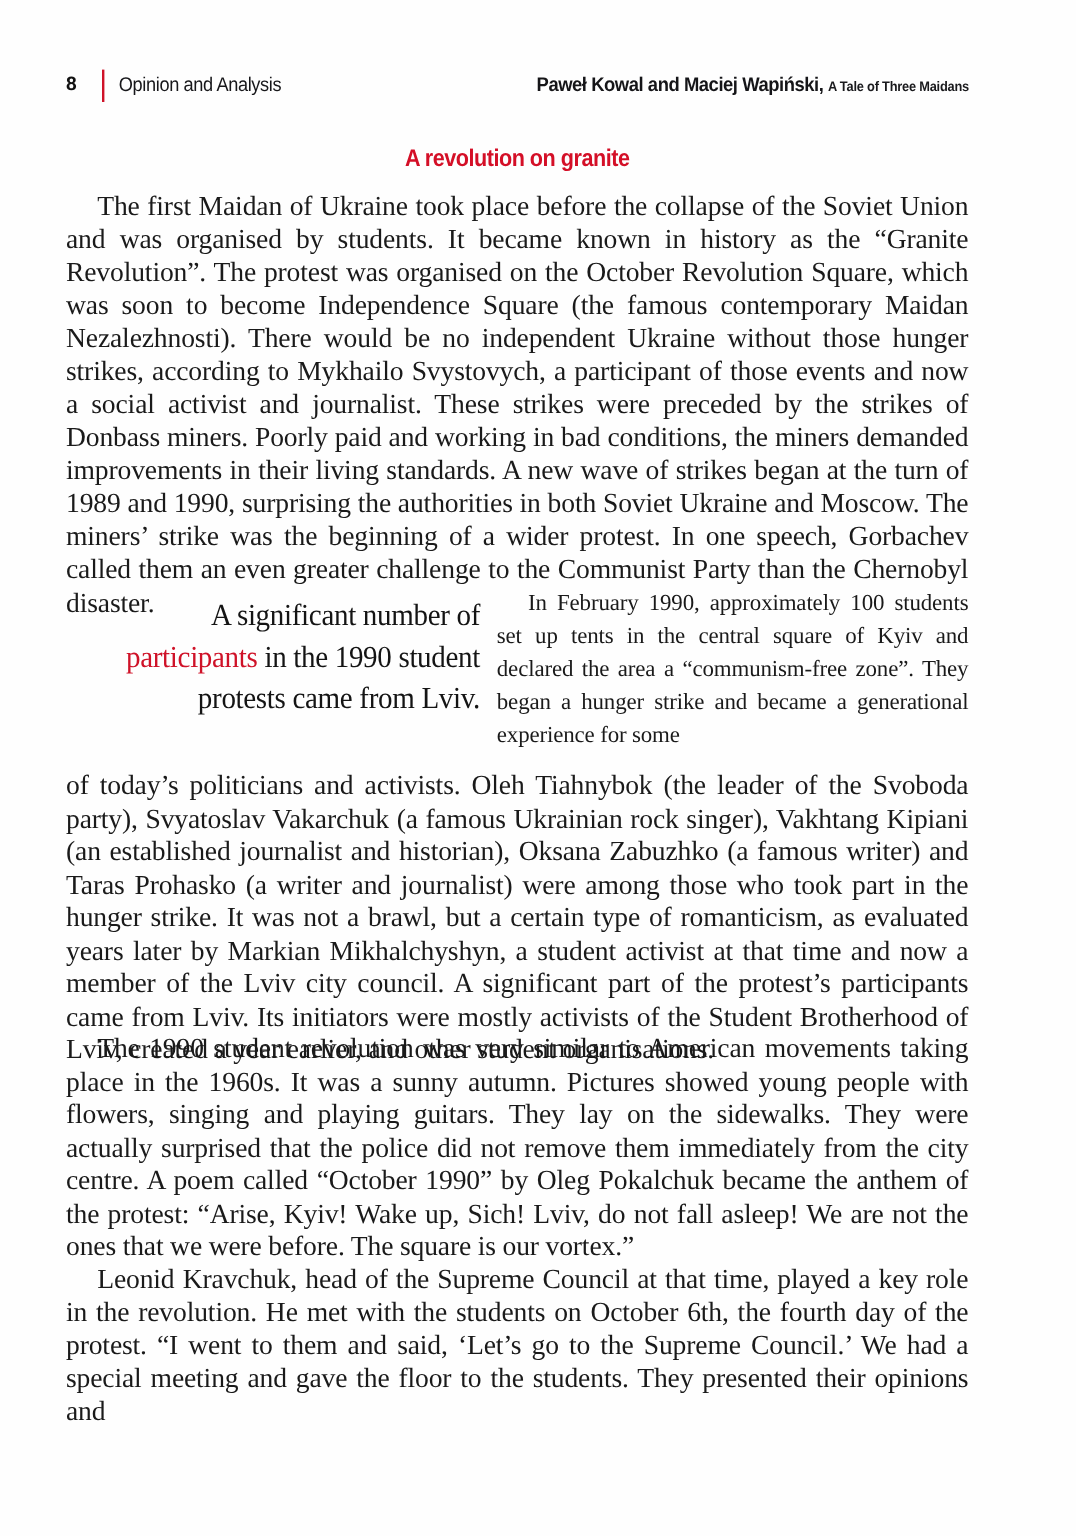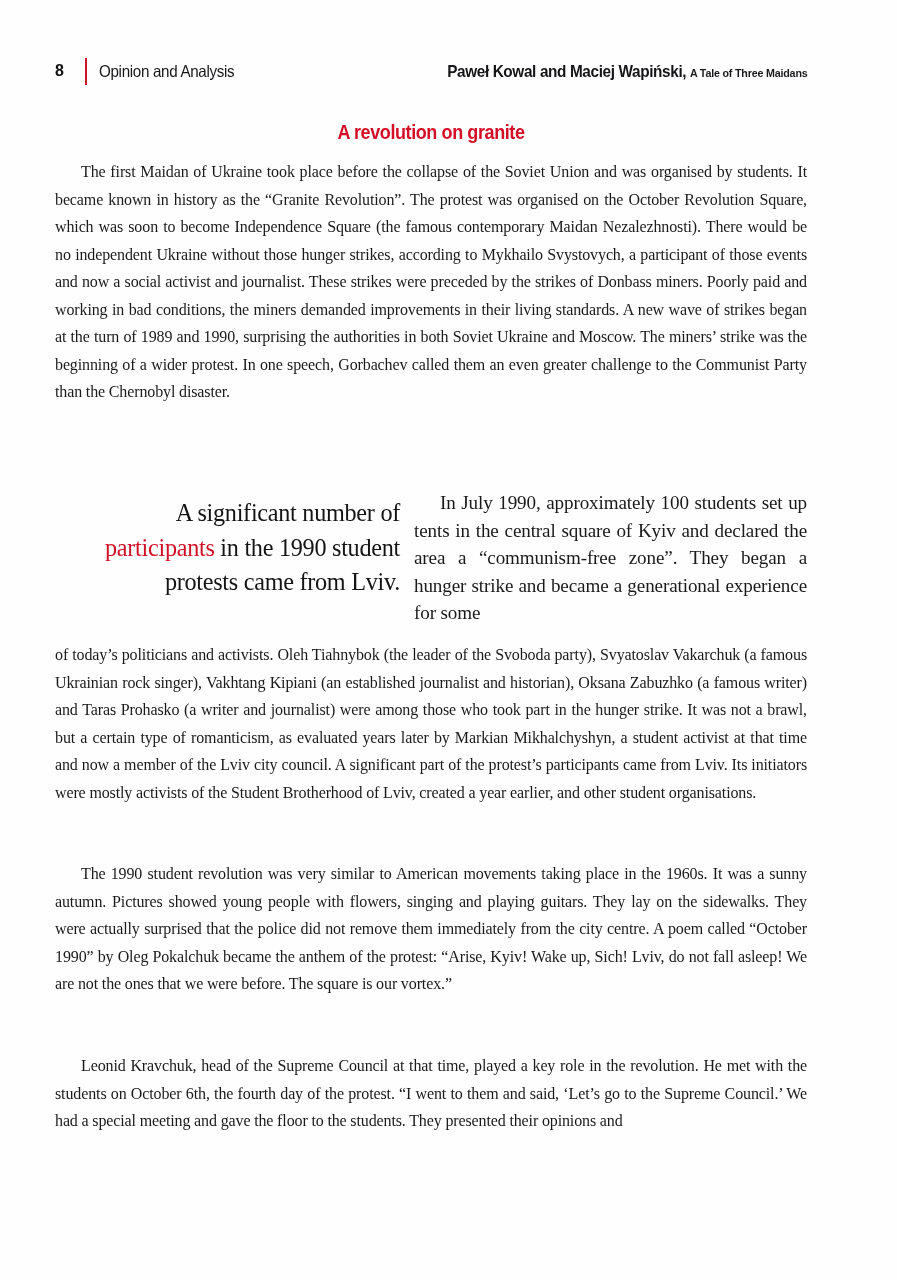--- a/index.html
+++ b/index.html
@@ -90,21 +90,21 @@
     color: #d40f27;
     letter-spacing: -0.45px;
     transform: scaleX(0.9);
   }
 
   
   .body-col {
     position: absolute;
     left: 55px;
     width: 752px;
-    font-size: 16px;
+    font-size: 23px;
     line-height: 27.55px;
     text-align: justify;
     text-justify: inter-word;
     letter-spacing: -0.12px;
     word-spacing: -0.1px;
     hyphens: manual;
   }
   .body-col p {
     margin: 0;
     text-indent: 26px;
@@ -166,21 +166,21 @@
     <p>The first Maidan of Ukraine took place before the collapse of the Soviet Union and was organised by students. It became known in history as the “Granite Revolution”. The protest was organised on the October Revolution Square, which was soon to become Independence Square (the famous contemporary Maidan Nezalezhnosti). There would be no independent Ukraine without those hunger strikes, according to Mykhailo Svystovych, a participant of those events and now a social activist and journalist. These strikes were preceded by the strikes of Donbass miners. Poorly paid and working in bad conditions, the miners demanded improvements in their living standards. A new wave of strikes began at the turn of 1989 and 1990, surprising the authorities in both Soviet Ukraine and Moscow. The miners’ strike was the beginning of a wider protest. In one speech, Gorbachev called them an even greater challenge to the Communist Party than the Chernobyl disaster.</p>
   </div>
 
   <div class="pullquote">
     <span>A significant number of</span><br>
     <span class="hl">participants</span><span> in the 1990 student</span><br>
     <span>protests came from Lviv.</span>
   </div>
 
   <div class="sidecol">
-    <p>In July 1990, approximately 100 students set up tents in the central square of Kyiv and declared the area a “communism-free zone”. They began a hunger strike and became a generational experience for some</p>
+    <p>In February 1990, approximately 100 students set up tents in the central square of Kyiv and declared the area a “communism-free zone”. They began a hunger strike and became a generational experience for some</p>
   </div>
 
   <div class="body-col" id="para-names">
     <p class="noindent">of today’s politicians and activists. Oleh Tiahnybok (the leader of the Svoboda party), Svyatoslav Vakarchuk (a famous Ukrainian rock singer), Vakhtang Kipiani (an established journalist and historian), Oksana Zabuzhko (a famous writer) and Taras Prohasko (a writer and journalist) were among those who took part in the hunger strike. It was not a brawl, but a certain type of romanticism, as evaluated years later by Markian Mikhalchyshyn, a student activist at that time and now a member of the Lviv city council. A significant part of the protest’s participants came from Lviv. Its initiators were mostly activists of the Student Brotherhood of Lviv, created a year earlier, and other student organisations.</p>
   </div>
 
   <div class="body-col" id="para-1990">
     <p>The 1990 student revolution was very similar to American movements taking place in the 1960s. It was a sunny autumn. Pictures showed young people with flowers, singing and playing guitars. They lay on the sidewalks. They were actually surprised that the police did not remove them immediately from the city centre. A poem called “October 1990” by Oleg Pokalchuk became the anthem of the protest: “Arise, Kyiv! Wake up, Sich! Lviv, do not fall asleep! We are not the ones that we were before. The square is our vortex.”</p>
   </div>
 

